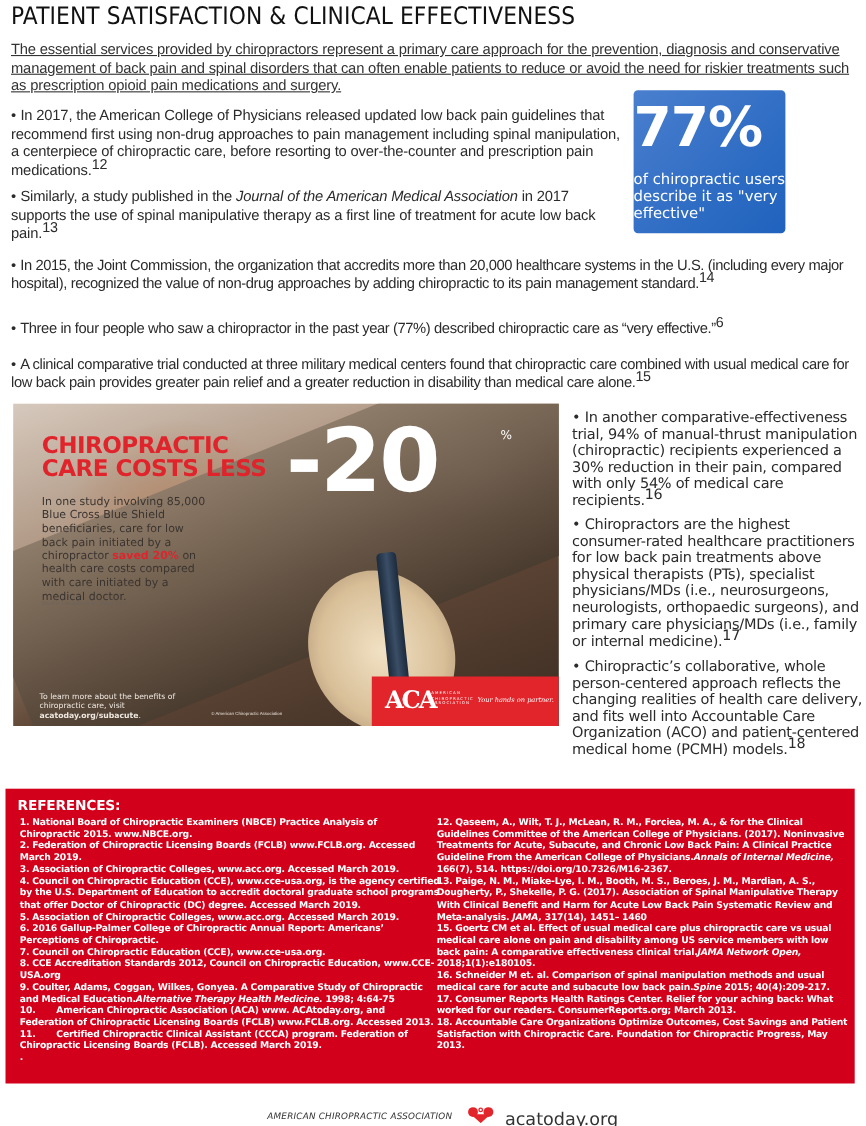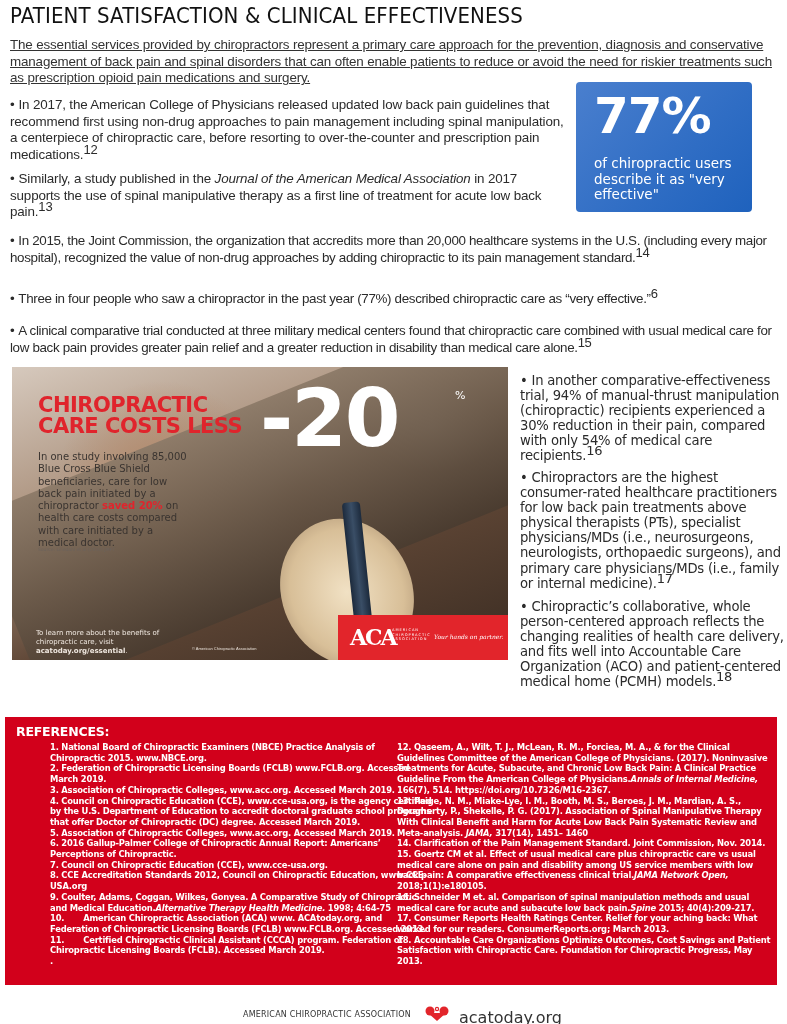--- a/index.html
+++ b/index.html
@@ -8,21 +8,21 @@
 
   .page-title { position: absolute; left: 10px; top: 3px; font-size: 22px; font-weight: normal; color: #111111; letter-spacing: 0.1px; font-family: "DejaVu Sans", sans-serif; transform: scaleX(0.9); transform-origin: left top; white-space: nowrap; }
 
   .intro { position: absolute; left: 10px; top: 37px; width: 770px; font-size: 13.4px; line-height: 16.7px; color: #333; font-family: "Liberation Sans", sans-serif; letter-spacing: -0.15px; text-decoration: underline; }
 
   .bullet { position: absolute; font-size: 13.6px; line-height: 15.2px; color: #2b2b2b; font-family: "DejaVu Sans", sans-serif; letter-spacing: -0.25px; }
   .bullet .dot { display: inline-block; margin-right: 4px; }
   .bullet sup { font-size: 13px; vertical-align: super; line-height: 0; }
   .narrow { font-family: "Liberation Sans", sans-serif; font-size: 13.4px; line-height: 16.5px; letter-spacing: -0.15px; }
 
-  .stat-box { position: absolute; left: 576px; top: 82px; width: 176px; height: 130px; border-radius: 4px; background: linear-gradient(135deg, #4a7fce 0%, #2f6dc4 60%, #1f62bd 100%); color: #fff; padding: 8px 18px; }
+  .stat-box { position: absolute; left: 576px; top: 82px; width: 138px; height: 130px; border-radius: 4px; background: linear-gradient(135deg, #4a7fce 0%, #2f6dc4 60%, #1f62bd 100%); color: #fff; padding: 8px 0; }
   .stat-big { font-size: 50px; font-weight: bold; line-height: 52px; letter-spacing: -1px; font-family: "DejaVu Sans", sans-serif; }
   .stat-cap { margin-top: 14px; font-size: 13.5px; line-height: 15.5px; font-family: "DejaVu Sans", sans-serif; }
 
   .ad { position: absolute; left: 12px; top: 367px; width: 496px; height: 293px; overflow: hidden;
         background:
           radial-gradient(ellipse 60px 90px at 290px 160px, #6e4a32 0%, transparent 70%),
           radial-gradient(ellipse 130px 120px at 150px 110px, #b3896a 0%, transparent 80%),
           radial-gradient(ellipse 90px 60px at 420px 60px, #c2b9b0 0%, transparent 75%),
           linear-gradient(160deg, #d6c9bd 0%, #a98f7a 35%, #5c4434 65%, #3a2c22 100%); }
   .ad-log { position: absolute; left: -40px; top: 150px; width: 620px; height: 190px; background: linear-gradient(180deg, #8c7a68 0%, #6b5a4a 50%, #4a3c30 100%); transform: rotate(-22deg); transform-origin: left top; opacity: 0.95; }
@@ -38,27 +38,27 @@
   .ad-learn b { font-weight: bold; }
   .ad-copy { position: absolute; left: 180px; top: 279px; font-size: 4px; color: #e8e0d8; }
   .ad-banner { position: absolute; left: 326px; top: 248px; width: 170px; height: 45px; background: #e2252b; }
   .aca-logo { position: absolute; left: 12px; top: 10px; font-size: 22px; font-weight: bold; color: #fff; font-family: "DejaVu Serif", serif; letter-spacing: -2px; line-height: 24px; }
   .aca-name { position: absolute; left: 54px; top: 13px; font-size: 3.6px; line-height: 4.6px; color: #fff; letter-spacing: 1px; font-family: "DejaVu Sans", sans-serif; }
   .aca-tag { position: absolute; left: 96px; top: 18px; font-size: 6px; font-style: italic; color: #fff; font-family: "DejaVu Serif", serif; }
 
   .refs { position: absolute; left: 5px; top: 717px; width: 772px; height: 268px; background: #d2001b; color: #ffffff; font-family: "DejaVu Sans", sans-serif; padding-left: 41px; }
   .refs-title { position: absolute; left: 11px; top: 7px; font-size: 12.5px; font-weight: bold; letter-spacing: -0.2px; }
   .refs-col { position: absolute; top: 25px; font-size: 8.4px; line-height: 10.7px; font-weight: bold; letter-spacing: -0.2px; }
-  .refs-col.left { left: 13px; width: 382px; margin-left: 32px; }
+  .refs-col.left { left: 13px; width: 382px; }
   .refs-col.right { left: 392px; width: 376px; }
   .refs-col i { font-style: italic; }
   .ref-item { display: block; }
 
   .footer { position: absolute; top: 1006px; left: 0; width: 787px; height: 18px; }
-  .footer-org { position: absolute; left: 243px; top: 4px; font-size: 8px; color: #333; letter-spacing: 0.2px; font-family: "DejaVu Sans", sans-serif; }
+  .footer-org { position: absolute; left: 243px; top: 4px; font-size: 8px; color: #333; letter-spacing: 0.2px; font-family: "DejaVu Sans", sans-serif; font-style: italic; }
   .footer-logo { position: absolute; left: 425px; top: 0px; width: 24px; height: 15px; }
   .footer-url { position: absolute; left: 459px; top: 2px; font-size: 16px; color: #333; font-family: "DejaVu Sans", sans-serif; }
 </style>
 </head>
 <body>
 
 <h1 class="page-title">PATIENT SATISFACTION &amp; CLINICAL EFFECTIVENESS</h1>
 
 <p class="intro">The essential services provided by chiropractors represent a primary care approach for the prevention, diagnosis and conservative management of back pain and spinal disorders that can often enable patients to reduce or avoid the need for riskier treatments such as prescription opioid pain medications and surgery.</p>
 
@@ -95,21 +95,21 @@
     <div>CHIROPRACTIC</div>
     <div>CARE COSTS LESS</div>
   </div>
   <div class="ad-body">
     <span>In one study involving 85,000 Blue Cross Blue Shield beneficiaries, care for low back pain initiated by a chiropractor </span><b>saved 20%</b><span> on health care costs compared with care initiated by a medical doctor.</span>
   </div>
   <div class="ad-source">Source: Liliedahl et al (2010) JMPT</div>
   <div class="ad-big">-20</div>
   <div class="ad-pct">%</div>
   <div class="ad-learn">
-    <span>To learn more about the benefits of chiropractic care, visit </span><b>acatoday.org/essential</b><span>.</span>
+    <span>To learn more about the benefits of chiropractic care, visit </span><b>acatoday.org/subacute</b><span>.</span>
   </div>
   <div class="ad-copy">© American Chiropractic Association</div>
   <div class="ad-banner">
     <div class="aca-logo">ACA</div>
     <div class="aca-name">
       <div>AMERICAN</div>
       <div>CHIROPRACTIC</div>
       <div>ASSOCIATION</div>
     </div>
     <div class="aca-tag">Your hands on partner.</div>
@@ -138,21 +138,20 @@
       <span class="ref-item"><span>7. Council on Chiropractic Education (CCE), www.cce-usa.org.</span></span>
       <span class="ref-item"><span>8. CCE Accreditation Standards 2012, Council on Chiropractic Education, www.CCE-USA.org</span></span>
       <span class="ref-item"><span>9. Coulter, Adams, Coggan, Wilkes, Gonyea. A Comparative Study of Chiropractic and Medical Education.</span><i>Alternative Therapy Health Medicine.</i><span>  1998; 4:64-75</span></span>
       <span class="ref-item"><span>10.&nbsp;&nbsp;&nbsp;&nbsp;&nbsp;&nbsp;&nbsp;American Chiropractic Association (ACA) www. ACAtoday.org, and Federation of Chiropractic Licensing Boards (FCLB) www.FCLB.org. Accessed 2013.</span></span>
       <span class="ref-item"><span>11.&nbsp;&nbsp;&nbsp;&nbsp;&nbsp;&nbsp;&nbsp;Certified Chiropractic Clinical Assistant (CCCA) program. Federation of Chiropractic Licensing Boards (FCLB). Accessed March 2019.</span></span>
       <span class="ref-item"><span>.</span></span>
     </div>
   <div class="refs-col right" id="refs-right">
       <span class="ref-item"><span>12. Qaseem, A., Wilt, T. J., McLean, R. M., Forciea, M. A., &amp; for the Clinical Guidelines Committee of the American College of Physicians. (2017). Noninvasive Treatments for Acute, Subacute, and Chronic Low Back Pain: A Clinical Practice Guideline From the American College of Physicians.</span><i>Annals of Internal Medicine,</i><span>  166(7), 514. https://doi.org/10.7326/M16-2367.</span></span>
       <span class="ref-item"><span>13. Paige, N. M., Miake-Lye, I. M., Booth, M. S., Beroes, J. M., Mardian, A. S., Dougherty, P., Shekelle, P. G. (2017). Association of Spinal Manipulative Therapy With Clinical Benefit and Harm for Acute Low Back Pain Systematic Review and Meta-analysis. </span><i>JAMA,</i><span> 317(14), 1451– 1460</span></span>
-      <span class="ref-item"><span>14. Clarification of the Pain Management Standard. Joint Commission, Nov. 2014.</span></span>
       <span class="ref-item"><span>15. Goertz CM et al. Effect of usual medical care plus chiropractic care vs usual medical care alone on pain and disability among US service members with low back pain: A comparative effectiveness clinical trial.</span><i>JAMA Network Open,</i><span> 2018;1(1):e180105.</span></span>
       <span class="ref-item"><span>16. Schneider M et. al. Comparison of spinal manipulation methods and usual medical care for acute and subacute low back pain.</span><i>Spine</i><span>  2015; 40(4):209-217.</span></span>
       <span class="ref-item"><span>17. Consumer Reports Health Ratings Center. Relief for your aching back: What worked for our readers. ConsumerReports.org; March 2013.</span></span>
       <span class="ref-item"><span>18. Accountable Care Organizations Optimize Outcomes, Cost Savings and Patient Satisfaction with Chiropractic Care. Foundation for Chiropractic Progress, May 2013.</span></span>
     </div>
 </section>
 
 <footer class="footer">
   <span class="footer-org">AMERICAN CHIROPRACTIC ASSOCIATION</span>
   <svg class="footer-logo" viewBox="0 0 24 15">

